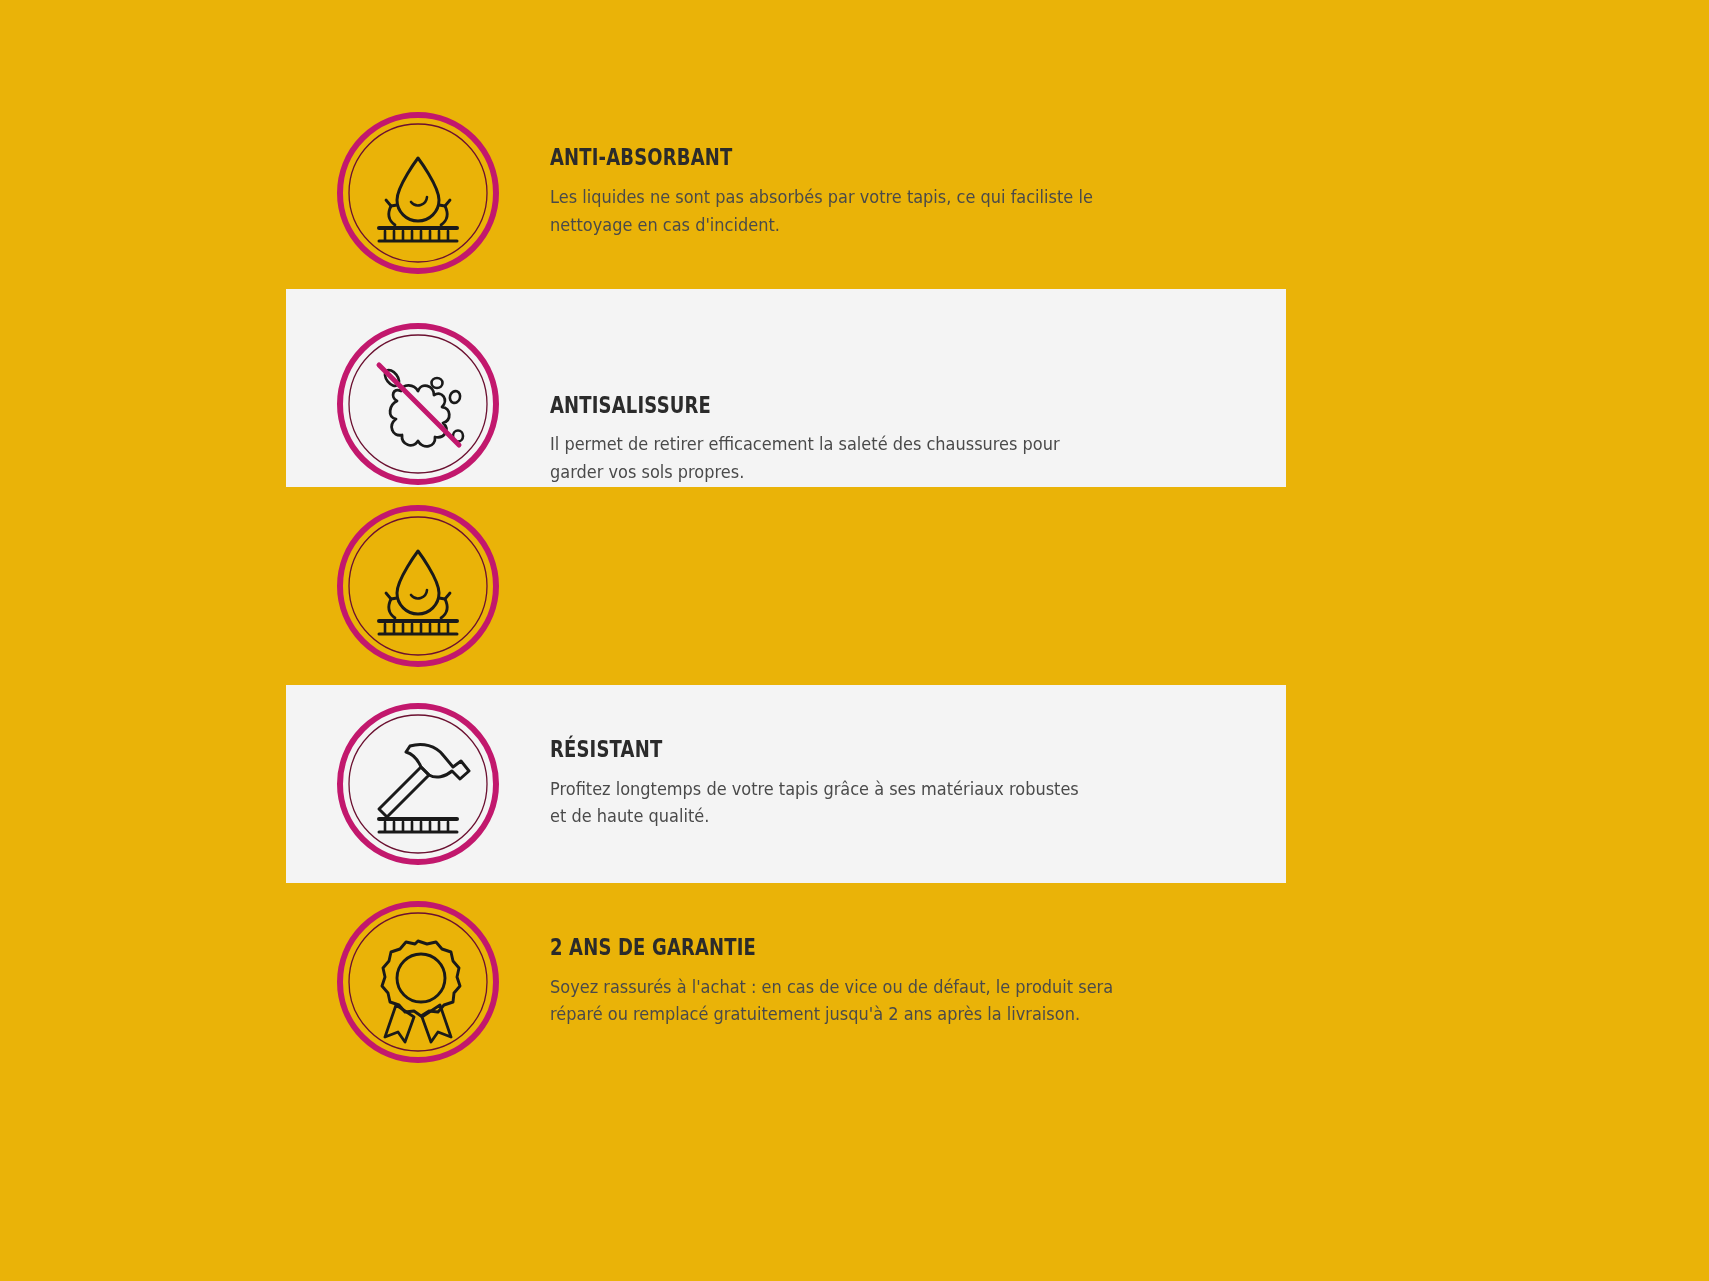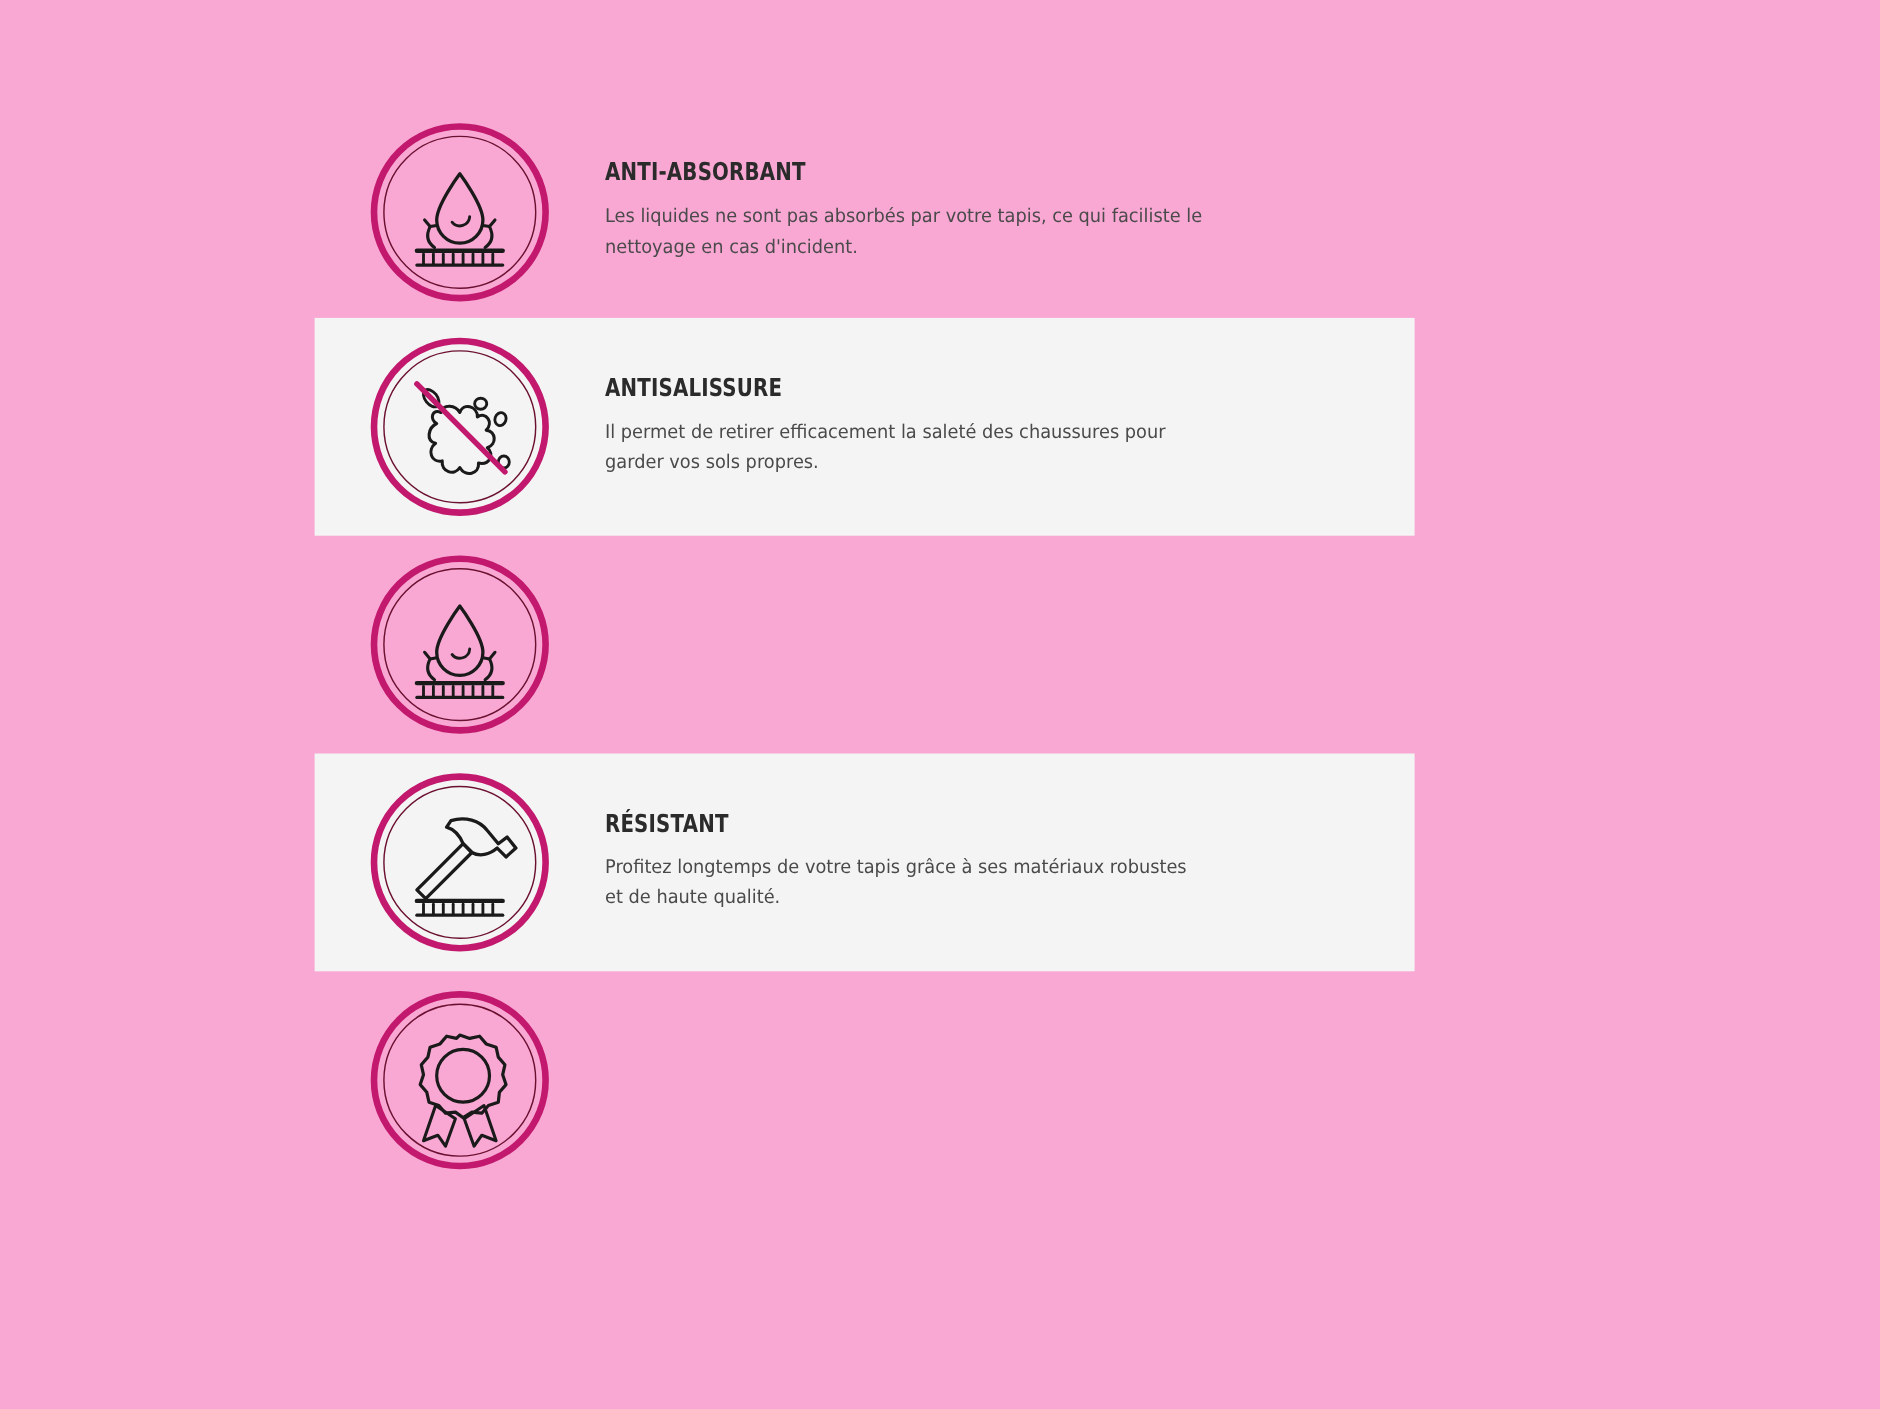--- a/index.html
+++ b/index.html
@@ -10,21 +10,21 @@
     height: 1281px;
     background: #ffffff;
     font-family: "Liberation Sans", sans-serif;
     overflow: hidden;
   }
 
   #features-page {
     position: relative;
     width: 1709px;
     height: 1281px;
-    background: #f9a8d4;
+    background: #eab308;
     padding-left: 40px;
   }
 
   .feature-row {
     position: absolute;
     left: 286px;
     width: 1000px;
     display: flex;
     align-items: center;
     background: transparent;
@@ -81,21 +81,21 @@
     line-height: 1.62;
     transform: scaleX(0.94);
     transform-origin: left center;
     max-width: 680px;
   }
 
   .feature-desc .line { display: block; white-space: nowrap; }
 
   
   #row-0 { top: 96px;  height: 193px; }
-  #row-1 { top: 289px; height: 198px; }
+  #row-1 { top: 289px; height: 198px; align-items: flex-end; }
   #row-2 { top: 487px; height: 198px; }
   #row-3 { top: 685px; height: 198px; justify-content: space-between; }
   #row-4 { top: 883px; height: 198px; }
 </style>
 </head>
 <body>
 
 <div id="features-page">
 
   <div class="feature-row" id="row-0">
@@ -232,15 +232,22 @@
           <path d="M61 106 L50 138 L63 133 L70 143 L79 118 Z" fill="none" stroke="#1a1a1a" stroke-width="2.8" stroke-linejoin="round"></path>
           <path d="M105 106 L116 138 L103 133 L96 143 L87 118 Z" fill="none" stroke="#1a1a1a" stroke-width="2.8" stroke-linejoin="round"></path>
           <path d="M83 42
                    L92 45 L101 43 L107 50 L116 53 L118 62 L124 69 L122 78 L125 87 L119 94
                    L118 103 L109 106 L103 113 L94 112 L86 117 L79 112 L70 113 L64 106
                    L55 103 L53 94 L47 87 L50 78 L48 69 L54 62 L56 53 L65 50 L71 43 L80 45 Z" fill="none" stroke="#1a1a1a" stroke-width="2.9" stroke-linejoin="round"></path>
           <circle cx="86" cy="79" r="24" fill="none" stroke="#1a1a1a" stroke-width="2.9"></circle>
         </svg>
       </div>
     </div>
+    <div class="text-cell">
+      <div class="feature-title">2 ANS DE GARANTIE</div>
+      <div class="feature-desc">
+        <span class="line">Soyez rassurés à l'achat : en cas de vice ou de défaut, le produit sera</span>
+        <span class="line">réparé ou remplacé gratuitement jusqu'à 2 ans après la livraison.</span>
+      </div>
+    </div>
   </div>
 
 </div>
 
 </body></html>

